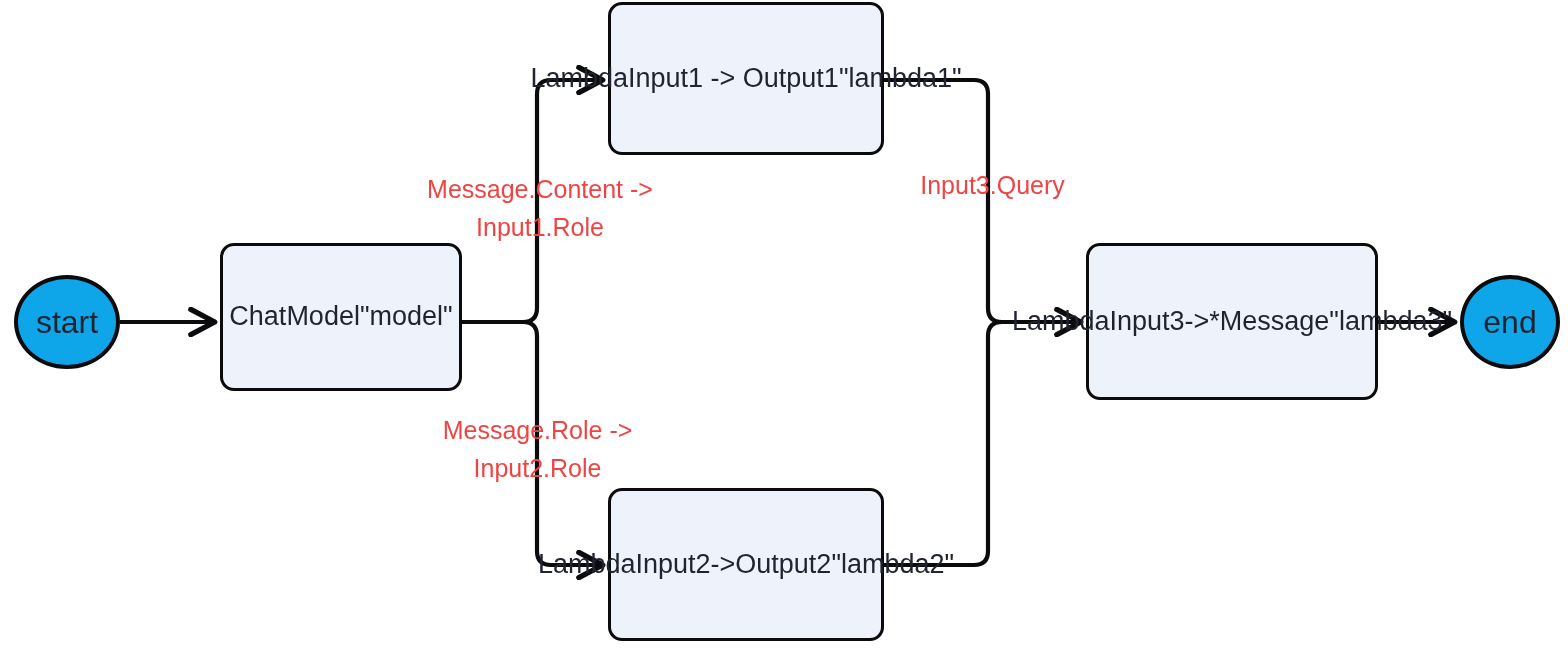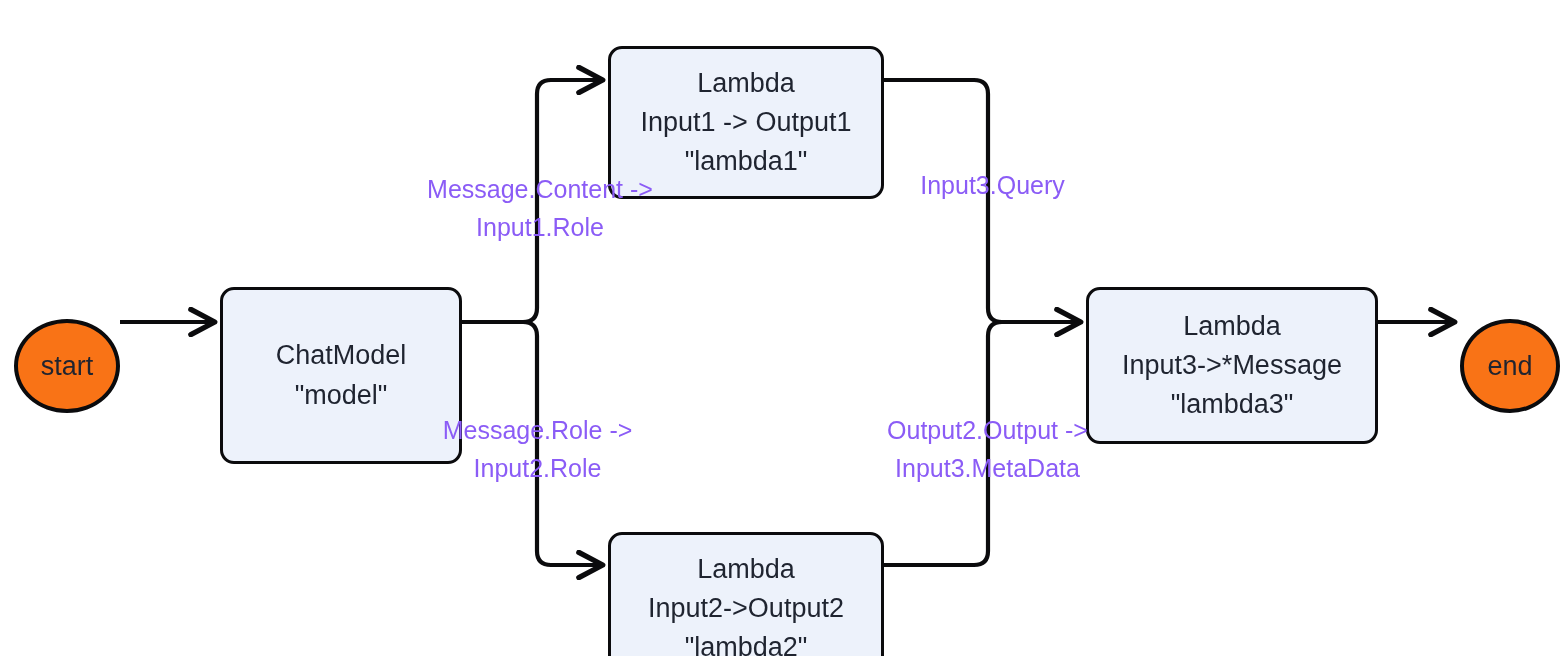--- a/index.html
+++ b/index.html
@@ -21,46 +21,44 @@
     position: absolute;
     left: 0;
     top: 0;
     width: 1568px;
     height: 656px;
   }
   .node {
     position: absolute;
     box-sizing: border-box;
     display: flex;
-    flex-direction: column;
     align-items: center;
     justify-content: center;
     color: #1f2430;
     text-align: center;
-    margin-top: 44px;
   }
   .node-box {
     background: #edf2fb;
     border: 3.5px solid #0b0b0d;
     border-radius: 14px;
     font-size: 27px;
     line-height: 1.45;
   }
   .node-terminal {
-    background: #f97316;
+    background: #0ea5e9;
     border: 4px solid #0b0b0d;
     border-radius: 50%;
-    font-size: 27px;
+    font-size: 32px;
   }
   .node-line {
     white-space: nowrap;
   }
   .edge-label {
     position: absolute;
-    color: #8b5cf6;
+    color: #ef4444;
     font-size: 25px;
     line-height: 1.52;
     text-align: center;
     white-space: nowrap;
   }
   .edge-label span { display: block; }
 </style>
 </head>
 <body>
 
@@ -91,21 +89,21 @@
       <path d="M 988 336 Q 988 322 1002 322"></path>
 
       <path d="M 1378 322 L 1452 322" marker-end="url(#arrowhead)"></path>
     </g>
   </svg>
 
   <div class="node node-terminal" style="left:14px; top:275px; width:106px; height:94px;">
     <span class="node-line">start</span>
   </div>
 
-  <div class="node node-box" style="left:220px; top:243px; width:242px; height:177px;">
+  <div class="node node-box" style="left:220px; top:243px; width:242px; height:148px;">
     <span class="node-line">ChatModel</span>
     <span class="node-line">"model"</span>
   </div>
 
   <div class="node node-box" style="left:608px; top:2px; width:276px; height:153px;">
     <span class="node-line">Lambda</span>
     <span class="node-line">Input1 -&gt; Output1</span>
     <span class="node-line">"lambda1"</span>
   </div>
 
@@ -132,18 +130,14 @@
 
   <div class="edge-label" style="left:405px; top:411px; width:265px;">
     <span>Message.Role -&gt;</span>
     <span>Input2.Role</span>
   </div>
 
   <div class="edge-label" style="left:860px; top:166px; width:265px;">
     <span>Input3.Query</span>
   </div>
 
-  <div class="edge-label" style="left:855px; top:411px; width:265px;">
-    <span>Output2.Output -&gt;</span>
-    <span>Input3.MetaData</span>
-  </div>
 
 </div>
 
 </body></html>

